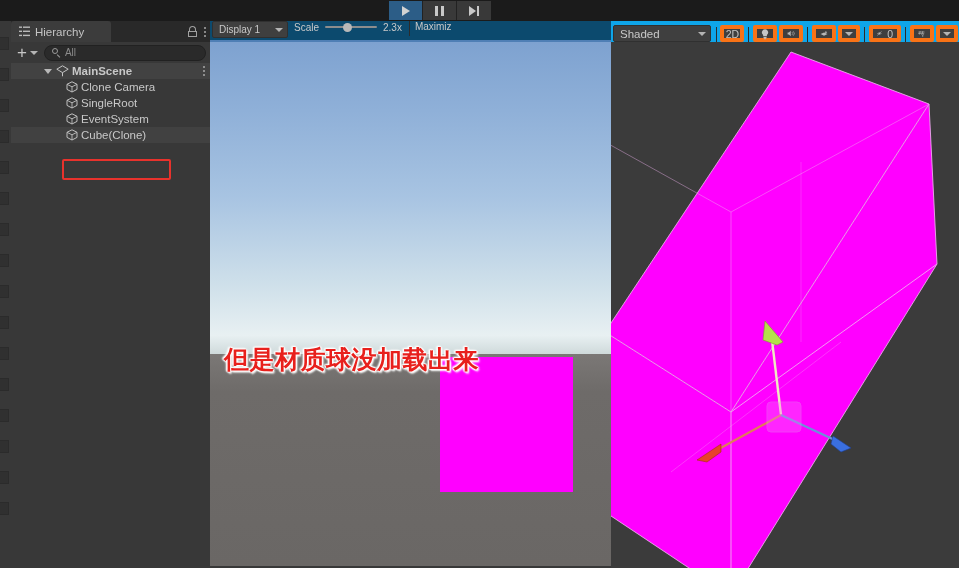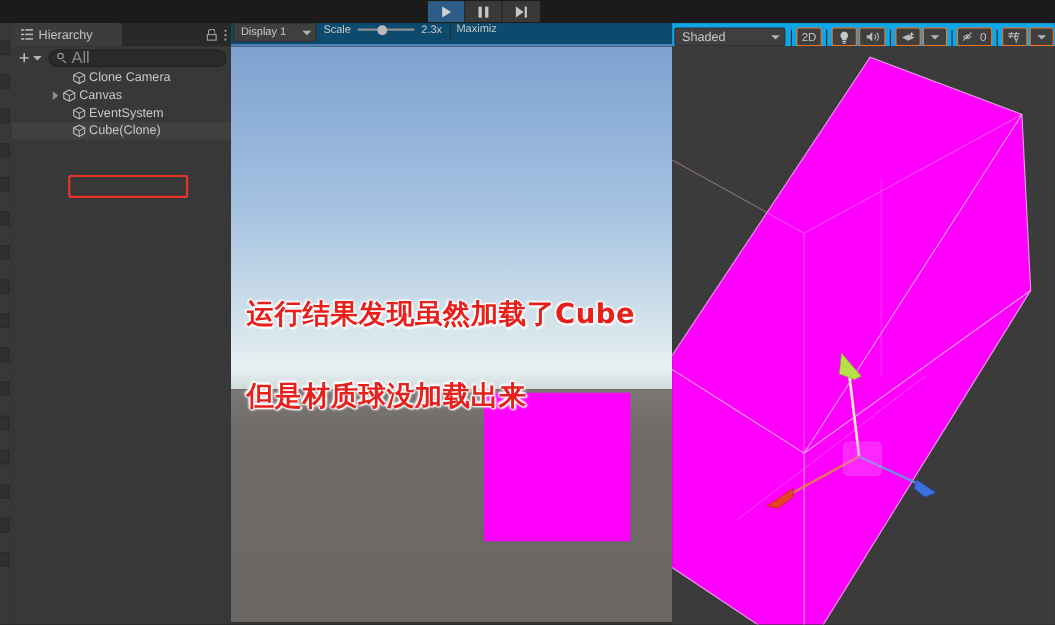--- a/index.html
+++ b/index.html
@@ -99,21 +99,21 @@
   }
   .search-ico { position: relative; width: 9px; height: 9px; flex: none; }
   .search-ico .ring {
     position: absolute; left: 0; top: 0; width: 6px; height: 6px;
     border: 1.3px solid #9a9a9a; border-radius: 50%;
   }
   .search-ico .hdl {
     position: absolute; left: 5px; top: 5.5px; width: 4px; height: 1.3px;
     background: #9a9a9a; transform: rotate(45deg); transform-origin: left center;
   }
-  .searchbox .ph { color: #8b8b8b; font-size: 15px; }
+  .searchbox .ph { color: #8b8b8b; font-size: 10px; }
 
   .tree { background: #383838; position: relative; }
   .row {
     position: relative; height: 16px; display: flex; align-items: center;
     color: #c8c8c8; font-size: 11.5px; white-space: nowrap;
   }
   .row.scene-row { background: #424242; }
   .row.selected { background: #414141; }
   .row .foldopen {
     width: 0; height: 0; border-left: 4.5px solid transparent;
@@ -191,21 +191,21 @@
   
   .scene {
     position: absolute; left: 611px; top: 21px; width: 348px; height: 547px;
     background: #383838;
   }
   .stoolbar {
     height: 21px; background: #0ea5e9; display: flex; align-items: flex-end;
     font-size: 11.5px; color: #c8c8c8; overflow: hidden;
   }
   .tbtn {
-    height: 17px; min-width: 22px; background: #3f3f3f; border: 1px solid #f97316;
+    height: 17px; min-width: 22px; background: #3f3f3f; border: 4px solid #f97316;
     border-radius: 2px; margin: 0 1px;
     display: flex; align-items: center; justify-content: center; gap: 3px;
     padding: 0 4px; color: #c4c4c4; font-size: 10.5px;
   }
   .sview {
     position: relative; width: 348px; height: 526px; background: #3b3b3b; overflow: hidden;
   }
 
   .cn { font-family: "DejaVu Sans", sans-serif; }
 </style>
@@ -289,40 +289,55 @@
         <span class="search-ico">
             <span class="ring"></span>
             <span class="hdl"></span>
           </span>
         <span class="ph">All</span>
       </div>
     </div>
 
     <div class="tree">
 
+      <div class="row scene-row" style="padding-left:33px">
+        <span class="foldopen"></span>
+        <svg class="scene-ico" viewBox="0 0 13 12" style="margin-left:4px">
+          <path d="M6.5 0.8 L12.2 4.2 L6.5 7.6 L0.8 4.2 Z" fill="none" stroke="#c4c4c4" stroke-width="1"></path>
+          <path d="M6.5 7.6 L6.5 11.3" stroke="#c4c4c4" stroke-width="1"></path>
+        </svg>
+        <span style="font-weight:bold">MainScene</span>
+        <span class="row-kebab">
+          <span class="kebab">
+              <i></i>
+              <i></i>
+              <i></i>
+            </span>
+        </span>
+      </div>
 
       <div class="row" style="padding-left:46px">
         <span class="foldspace"></span>
         <svg class="cube-ico" viewBox="0 0 12 12">
           <path d="M6 0.8 L11 3.3 L11 8.4 L6 11 L1 8.4 L1 3.3 Z" fill="none" stroke="#c0c0c0" stroke-width="1"></path>
           <path d="M1 3.3 L6 5.8 L11 3.3 M6 5.8 L6 11" fill="none" stroke="#c0c0c0" stroke-width="0.9"></path>
         </svg>
         <span>Clone Camera</span>
       </div>
 
 
-
-      <div class="row" style="padding-left:37px">
-        <span class="foldclosed"></span>
-        <svg class="cube-ico" viewBox="0 0 12 12" style="margin-left:4px">
+      <div class="row" style="padding-left:46px">
+        <span class="foldspace"></span>
+        <svg class="cube-ico" viewBox="0 0 12 12">
           <path d="M6 0.8 L11 3.3 L11 8.4 L6 11 L1 8.4 L1 3.3 Z" fill="none" stroke="#c0c0c0" stroke-width="1"></path>
           <path d="M1 3.3 L6 5.8 L11 3.3 M6 5.8 L6 11" fill="none" stroke="#c0c0c0" stroke-width="0.9"></path>
         </svg>
-        <span>Canvas</span>
-      </div>
+        <span>SingleRoot</span>
+      </div>
+
 
       <div class="row" style="padding-left:46px">
         <span class="foldspace"></span>
         <svg class="cube-ico" viewBox="0 0 12 12">
           <path d="M6 0.8 L11 3.3 L11 8.4 L6 11 L1 8.4 L1 3.3 Z" fill="none" stroke="#c0c0c0" stroke-width="1"></path>
           <path d="M1 3.3 L6 5.8 L11 3.3 M6 5.8 L6 11" fill="none" stroke="#c0c0c0" stroke-width="0.9"></path>
         </svg>
         <span>EventSystem</span>
       </div>
 
@@ -357,21 +372,20 @@
         <span>2.3x</span>
       </div>
       <span class="sep"></span>
       <span style="padding-left:2px; white-space:nowrap">Maximiz</span>
     </div>
 
     <div class="gview">
       <div class="sky"></div>
       <div class="ground"></div>
       <div class="gcube"></div>
-      <div class="overlay-text ot1 cn">运行结果发现虽然加载了Cube</div>
       <div class="overlay-text ot2 cn">但是材质球没加载出来</div>
     </div>
   </div>
 
   <div class="scene">
 
 
     <div class="stoolbar">
       <div class="dd" style="width:118px">
         <span class="lbl">Shaded</span>

